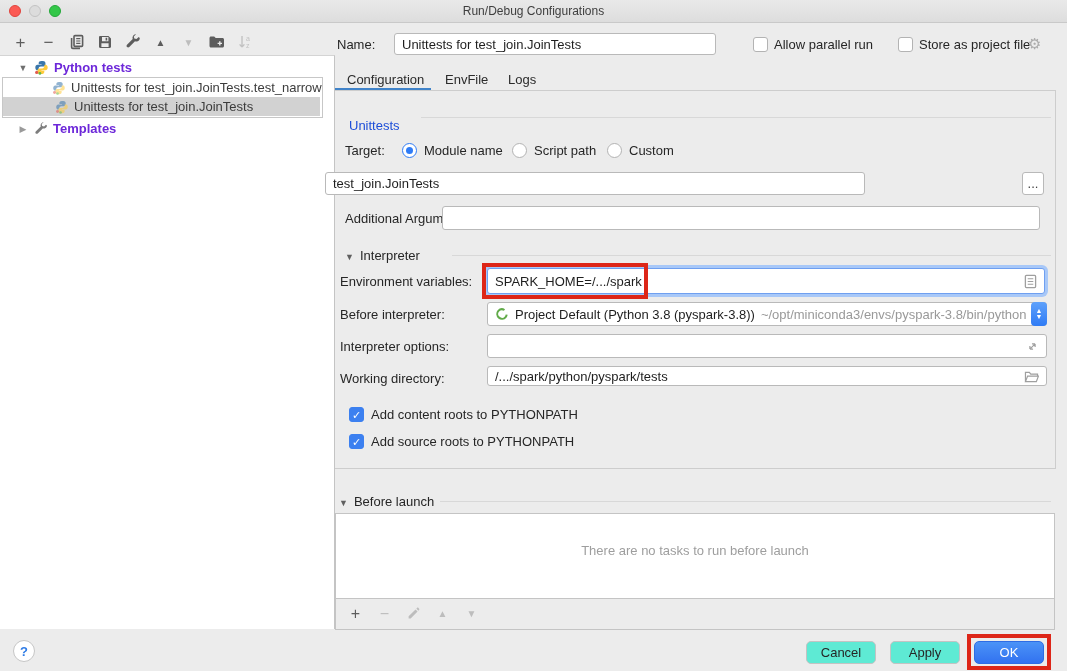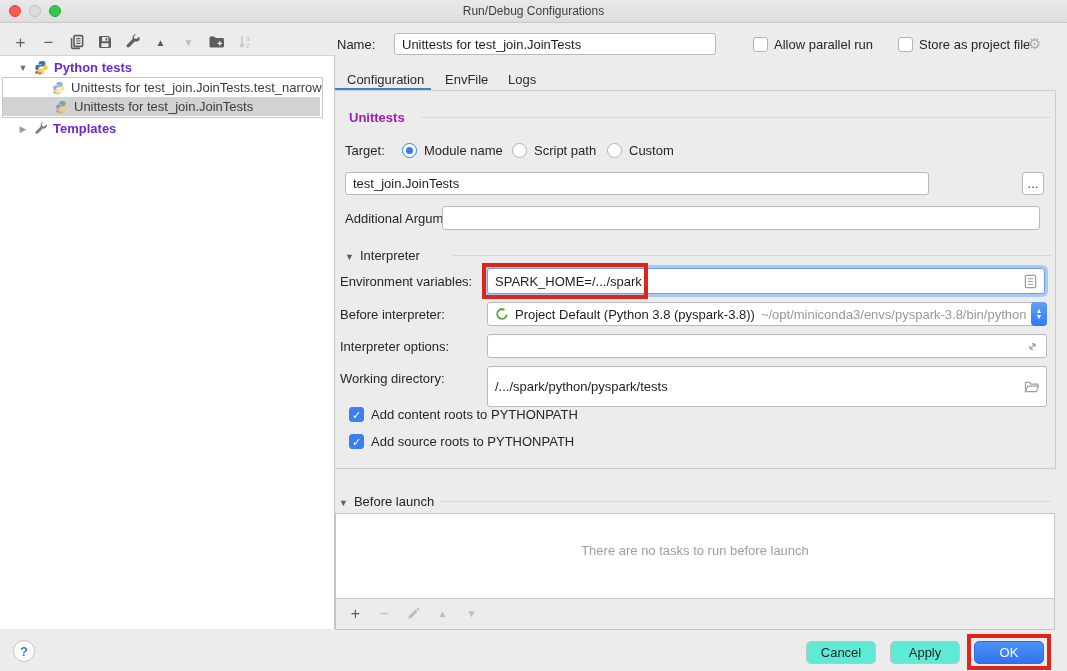--- a/index.html
+++ b/index.html
@@ -175,32 +175,32 @@
   <div class="rlabel" style="left:919px;top:37px;">Store as project file</div>
   <span class="gear" style="left:1028px;top:36px;">⚙</span>
 
   <div class="tab" style="left:347px;">Configuration</div>
   <div class="tab" style="left:445px;">EnvFile</div>
   <div class="tab" style="left:508px;">Logs</div>
   <div class="tab-underline" style="left:335px;width:96px;"></div>
   <div class="hline" style="left:335px;top:90px;width:721px;"></div>
   <div class="vline" style="left:1055px;top:91px;height:377px;"></div>
 
-  <div class="rlabel" style="left:349px;top:110px;color:#a21caf;font-weight:bold;">Unittests</div>
+  <div class="rlabel" style="left:349px;top:118px;color:#1d4ed8;">Unittests</div>
   <div class="hline grouphr" style="left:421px;top:117px;width:630px;"></div>
 
   <div class="rlabel" style="left:345px;top:143px;">Target:</div>
   <span class="radio sel" style="left:402px;top:143px;"></span>
   <div class="rlabel" style="left:424px;top:143px;">Module name</div>
   <span class="radio" style="left:512px;top:143px;"></span>
   <div class="rlabel" style="left:534px;top:143px;">Script path</div>
   <span class="radio" style="left:607px;top:143px;"></span>
   <div class="rlabel" style="left:629px;top:143px;">Custom</div>
 
-  <div class="field" style="left:345px;top:172px;width:584px;height:23px;">test_join.JoinTests</div>
+  <div class="field" style="left:325px;top:172px;width:540px;height:23px;">test_join.JoinTests</div>
   <div class="field" style="left:1022px;top:172px;width:22px;height:23px;justify-content:center;padding:0;color:#444;">...</div>
 
   <div class="rlabel" style="left:345px;top:211px;">Additional Arguments:</div>
   <div class="field" style="left:442px;top:206px;width:598px;height:24px;"></div>
 
   <div class="seclabel" style="left:345px;top:248px;"><span class="sectri">▼</span><span>Interpreter</span></div>
   <div class="hline grouphr" style="left:452px;top:255px;width:599px;"></div>
 
   <div class="rlabel" style="left:340px;top:274px;">Environment variables:</div>
   <div class="field" style="left:487px;top:268px;width:558px;height:26px;border-color:#6f9ff0;box-shadow:0 0 0 3px #a8c8f8;">
@@ -232,21 +232,21 @@
   <div class="rlabel" style="left:340px;top:339px;">Interpreter options:</div>
   <div class="field" style="left:487px;top:334px;width:560px;height:24px;">
     <span class="fldicon" style="right:7px;position:absolute;">
       <svg width="13" height="13" viewBox="0 0 14 14">
           <path d="M4.2 9.8 9.8 4.2M9.8 4.2H6.4M9.8 4.2v3.4M4.2 9.8h3.4M4.2 9.8V6.4" stroke="#9f9f9f" stroke-width="1.3" fill="none"></path>
         </svg>
     </span>
   </div>
 
   <div class="rlabel" style="left:340px;top:371px;">Working directory:</div>
-  <div class="field" style="left:487px;top:366px;width:560px;height:41px;">
+  <div class="field" style="left:487px;top:366px;width:560px;height:20px;">
     <span>/.../spark/python/pyspark/tests</span>
     <span class="fldicon" style="right:7px;position:absolute;">
       <svg width="15" height="13" viewBox="0 0 16 14">
           <path fill="none" stroke="#9f9f9f" stroke-width="1.3" d="M1.5 12.5v-10h4.2l1.5 2h7.3v2"></path>
           <path fill="none" stroke="#9f9f9f" stroke-width="1.3" d="M1.5 12.5l2.3-6h11.7l-2.3 6z"></path>
         </svg>
     </span>
   </div>
 
   <span class="cb on" style="left:349px;top:407px;">✓</span>

